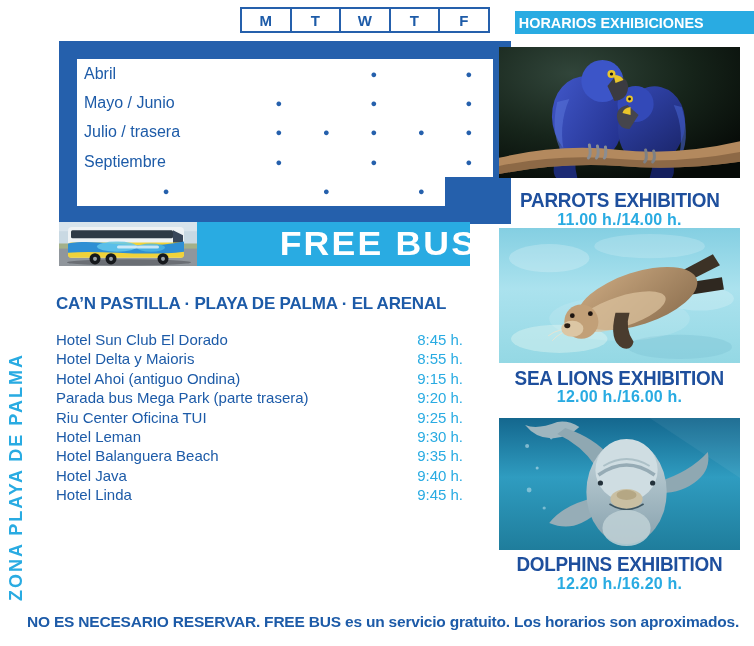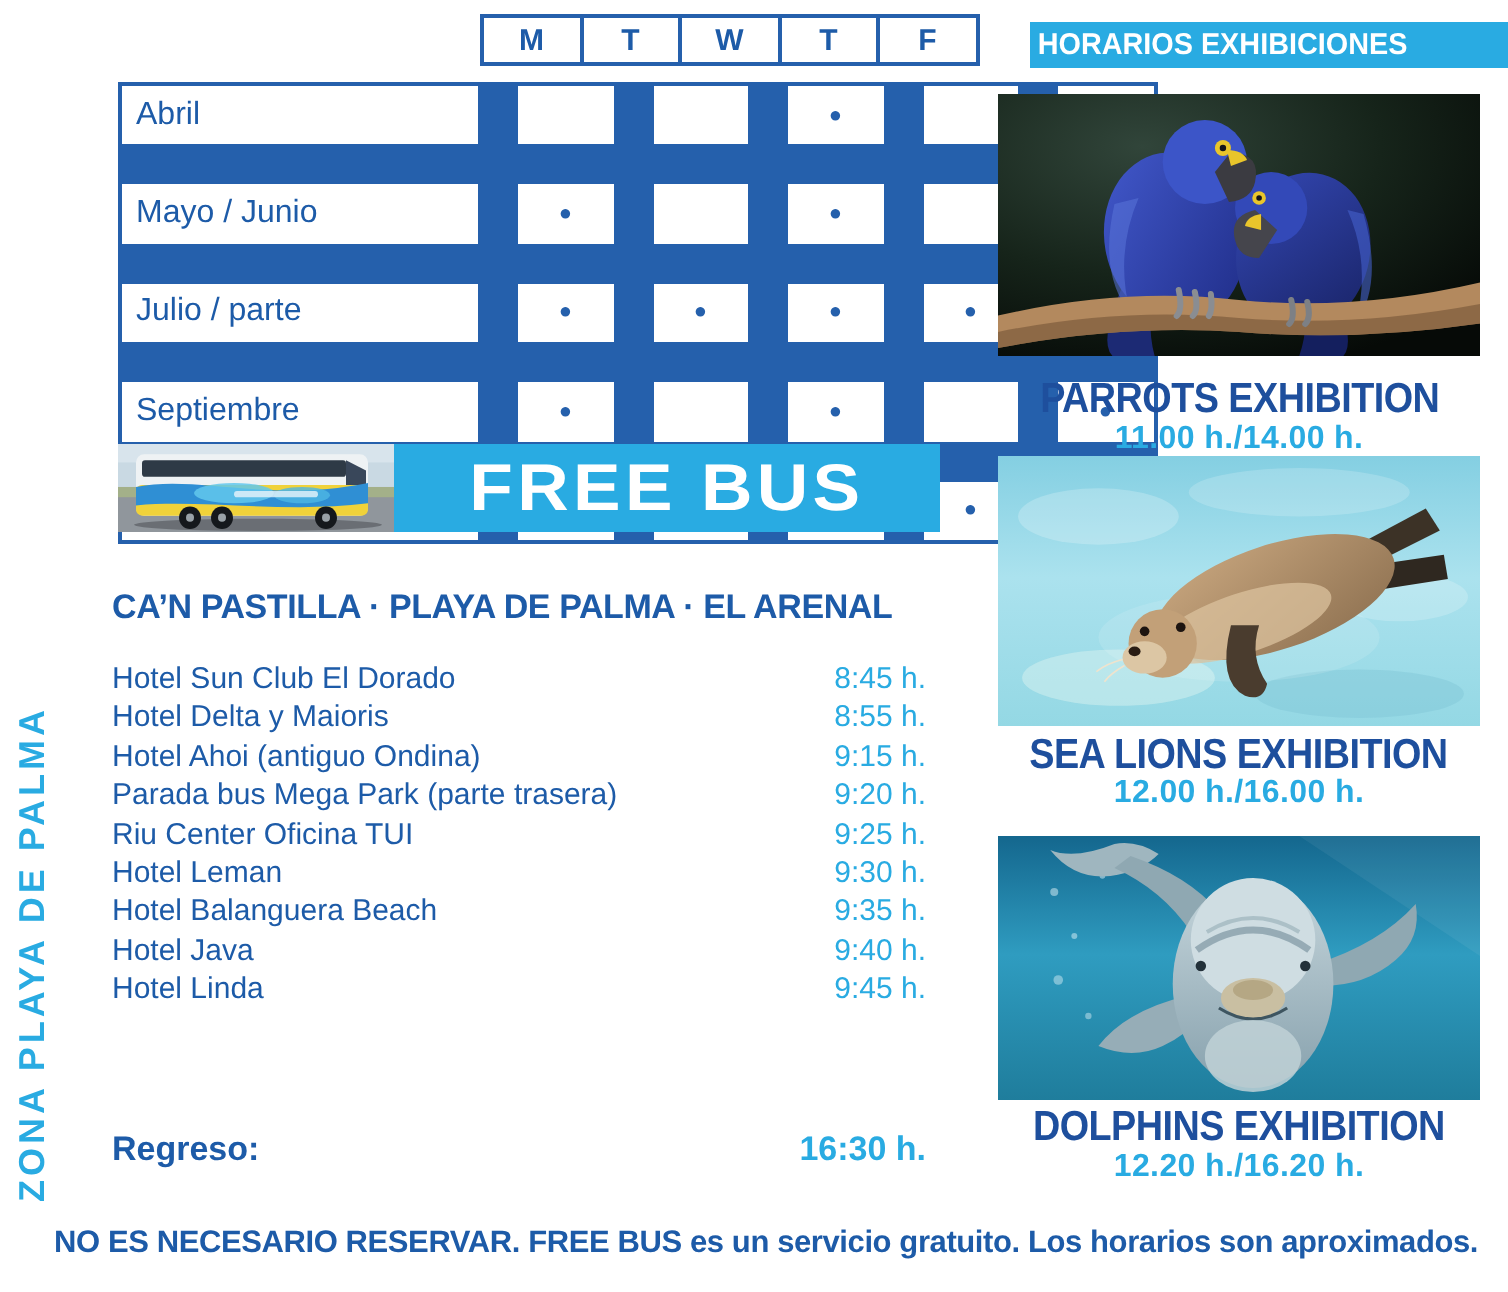--- a/index.html
+++ b/index.html
@@ -25,37 +25,37 @@
   }
   .sched-head .hcell{
     background:#fff;height:22px;
     display:flex;align-items:center;justify-content:center;
     font-size:15px;font-weight:700;color:var(--text-blue);
   }
   .sched-body{
     position:absolute;left:59px;top:41px;
     display:grid;grid-template-columns:178px repeat(5,47.5px);
     grid-auto-rows:29.4px;
-    gap:20px;padding:2px;background:var(--blue);
+    gap:0;padding:18px;background:var(--blue);
   }
   .sched-body .lcell{
     background:#fff;display:flex;align-items:center;
     padding-left:7px;font-size:16px;color:var(--text-blue);
   }
   .sched-body .mcell{
     background:#fff;display:flex;align-items:center;justify-content:center;
     font-size:11px;color:var(--blue);
   }
   
   .bus-photo{position:absolute;left:59px;top:222px;width:138px;height:44px;}
   .bus-photo svg{display:block;width:100%;height:100%;}
   .freebus{
     position:absolute;left:197px;top:222px;width:273px;height:44px;
     background:var(--cyan);
-    display:flex;align-items:center;justify-content:center;
+    display:flex;align-items:center;justify-content:flex-end;
   }
   .freebus span{
     color:#fff;font-weight:700;font-size:33px;letter-spacing:2px;
     display:inline-block;transform:scaleX(1.08);
   }
   
   .zone{
     position:absolute;left:6px;top:601px;
     transform:rotate(-90deg);transform-origin:0 0;
     white-space:nowrap;
@@ -139,21 +139,21 @@
     <div class="mcell"></div>
     <div class="mcell">●</div>
 
     <div class="lcell">Mayo / Junio</div>
     <div class="mcell">●</div>
     <div class="mcell"></div>
     <div class="mcell">●</div>
     <div class="mcell"></div>
     <div class="mcell">●</div>
 
-    <div class="lcell">Julio / parte</div>
+    <div class="lcell">Julio / trasera</div>
     <div class="mcell">●</div>
     <div class="mcell">●</div>
     <div class="mcell">●</div>
     <div class="mcell">●</div>
     <div class="mcell">●</div>
 
     <div class="lcell">Septiembre</div>
     <div class="mcell">●</div>
     <div class="mcell"></div>
     <div class="mcell">●</div>
@@ -231,24 +231,20 @@
     <div class="stop">
       <span class="sname">Hotel Java</span>
       <span class="stime">9:40 h.</span>
     </div>
     <div class="stop">
       <span class="sname">Hotel Linda</span>
       <span class="stime">9:45 h.</span>
     </div>
   </div>
 
-  <div class="regreso">
-    <span class="rlabel">Regreso:</span>
-    <span class="rtime">16:30 h.</span>
-  </div>
 
   <div class="exh-head">
     <span>HORARIOS EXHIBICIONES</span>
   </div>
 
   <div class="photo p1">
     <svg viewBox="0 0 240 131" preserveAspectRatio="none" aria-hidden="true">
       <defs>
         <radialGradient id="pg" cx="30%" cy="20%" r="90%">
           <stop offset="0%" stop-color="#31453a"></stop>

